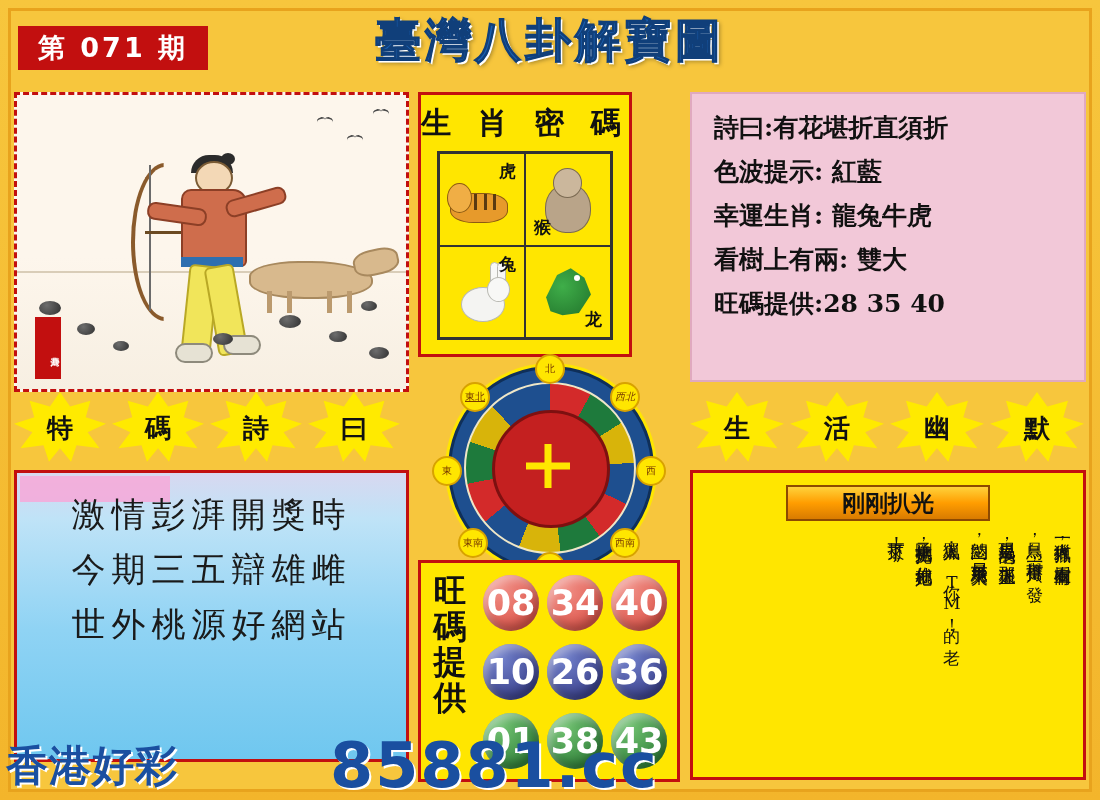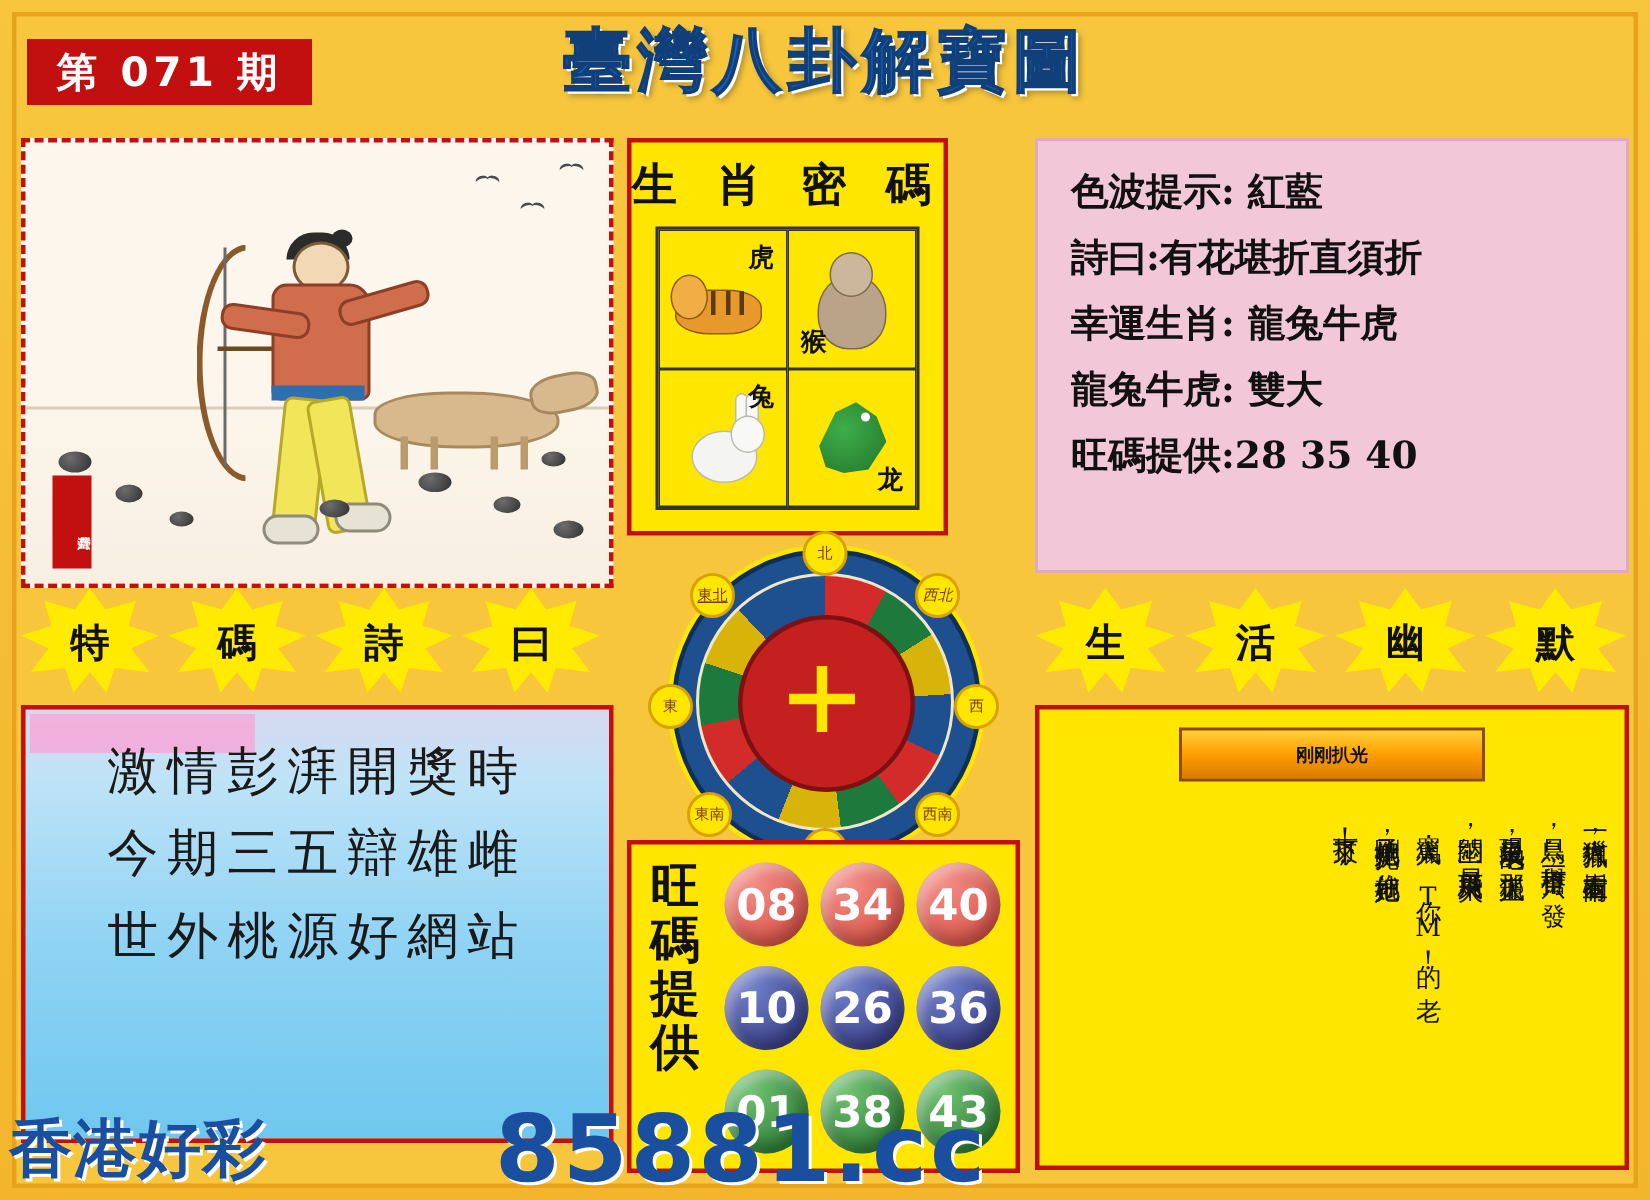--- a/index.html
+++ b/index.html
@@ -218,21 +218,21 @@
     padding-top:10px;line-height:1.08;
     font-family:"DejaVu Serif","Liberation Serif",serif;
   }
   #ball-grid{
     flex:1;display:grid;grid-template-columns:repeat(3,1fr);grid-template-rows:repeat(3,1fr);
     align-items:center;justify-items:center;padding:6px 6px 4px 0;
   }
   .ball{
     width:56px;height:56px;border-radius:50%;
     display:flex;align-items:center;justify-content:center;
-    font-size:29px;font-weight:bold;color:#fff;
+    font-size:35px;font-weight:bold;color:#fff;
     box-shadow:inset -4px -6px 10px rgba(0,0,0,.28),inset 4px 5px 8px rgba(255,255,255,.45);
     font-family:"DejaVu Sans",sans-serif;
   }
   .ball.red{background:radial-gradient(circle at 34% 28%,#f08d84,#d8453a);}
   .ball.blue{background:radial-gradient(circle at 34% 28%,#6f7ec9,#2b2f7a);}
   .ball.green{background:radial-gradient(circle at 34% 28%,#6fc06f,#1e6e2a);}
 
   
   #info-card{
     position:absolute;left:690px;top:92px;width:396px;height:290px;
@@ -250,25 +250,25 @@
   .starrow2 .s2{left:100px;}
   .starrow2 .s3{left:200px;}
   .starrow2 .s4{left:300px;}
 
   #joke-card{
     position:absolute;left:690px;top:470px;width:396px;height:310px;
     background:#ffe600;border:3px solid #c20f0f;box-sizing:border-box;
     padding:10px 10px 8px 10px;
   }
   #joke-title{
-    width:200px;margin:2px auto 24px auto;height:32px;
+    width:200px;margin:2px auto 8px auto;height:32px;
     background:linear-gradient(180deg,#ffd23a 0%,#ff9d00 50%,#d97b00 100%);
     border:2px solid #8d4a00;
     display:flex;align-items:center;justify-content:center;
-    font-size:12px;font-weight:bold;color:#111;
+    font-size:23px;font-weight:bold;color:#111;
     font-family:"DejaVu Serif","Liberation Serif",serif;
   }
   #joke-body{
     display:flex;flex-direction:row-reverse;justify-content:flex-start;
     gap:6px;height:244px;overflow:hidden;
   }
   .jcol{
     writing-mode:vertical-rl;
     text-orientation:upright;
     font-size:17px;line-height:1.28;color:#111;
@@ -431,24 +431,24 @@
       <div class="ball blue">10</div>
       <div class="ball blue">26</div>
       <div class="ball blue">36</div>
       <div class="ball green">01</div>
       <div class="ball green">38</div>
       <div class="ball green">43</div>
     </div>
   </div>
 
   <div id="info-card">
+    <div class="info-line">詩曰:有花堪折直須折</div>
     <div class="info-line">色波提示: 紅藍</div>
-    <div class="info-line">詩曰:有花堪折直須折</div>
     <div class="info-line">幸運生肖: 龍兔牛虎</div>
-    <div class="info-line">龍兔牛虎: 雙大</div>
+    <div class="info-line">看樹上有兩: 雙大</div>
     <div class="info-line">旺碼提供:28 35 40</div>
   </div>
 
   <div class="starrow2">
     <div class="star s1">生</div>
     <div class="star s2">活</div>
     <div class="star s3">幽</div>
     <div class="star s4">默</div>
   </div>
 

